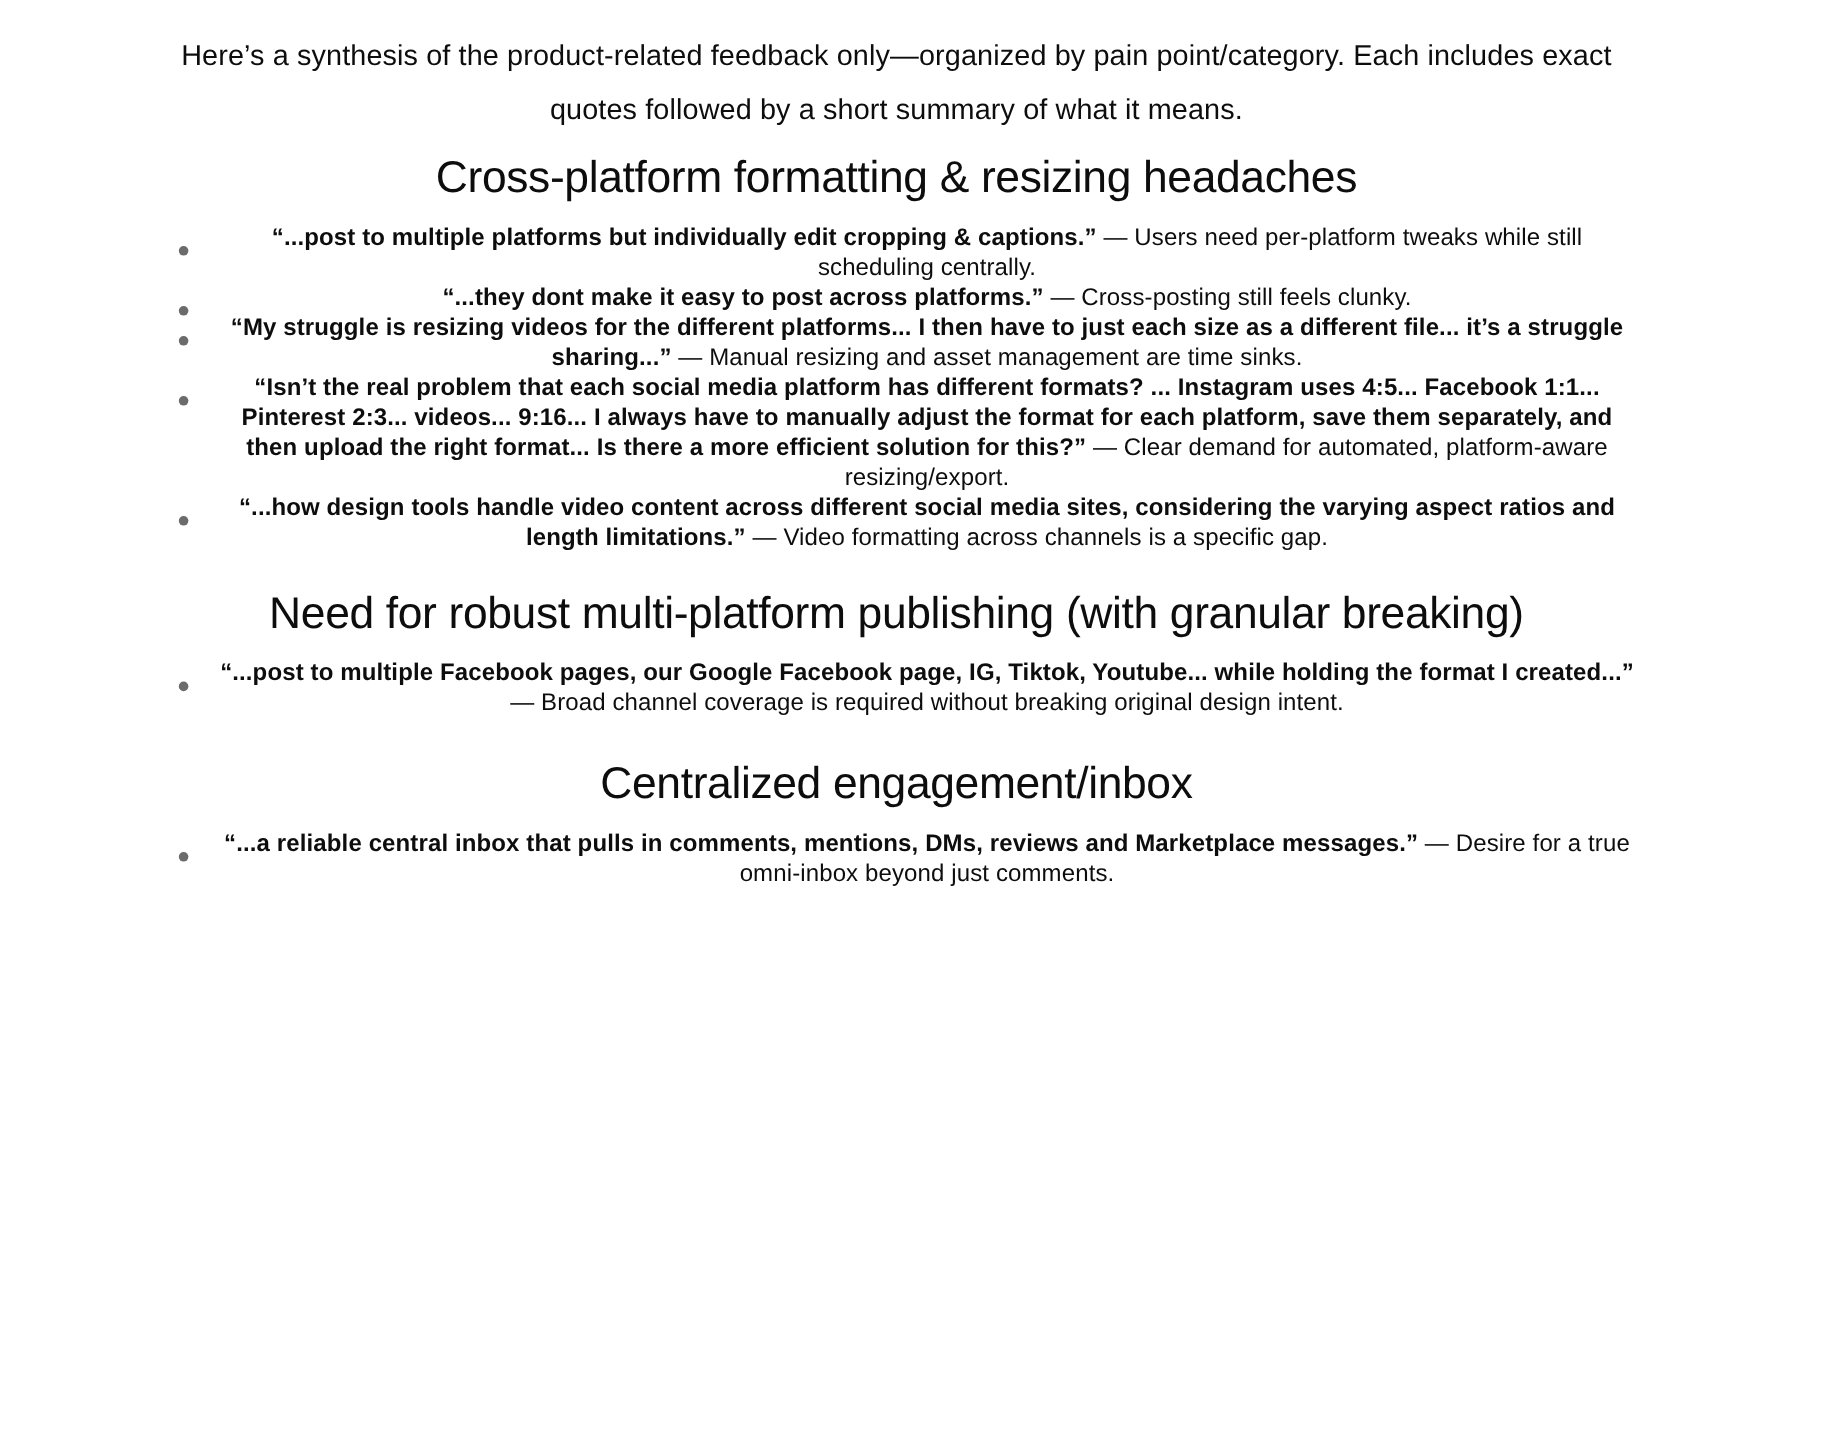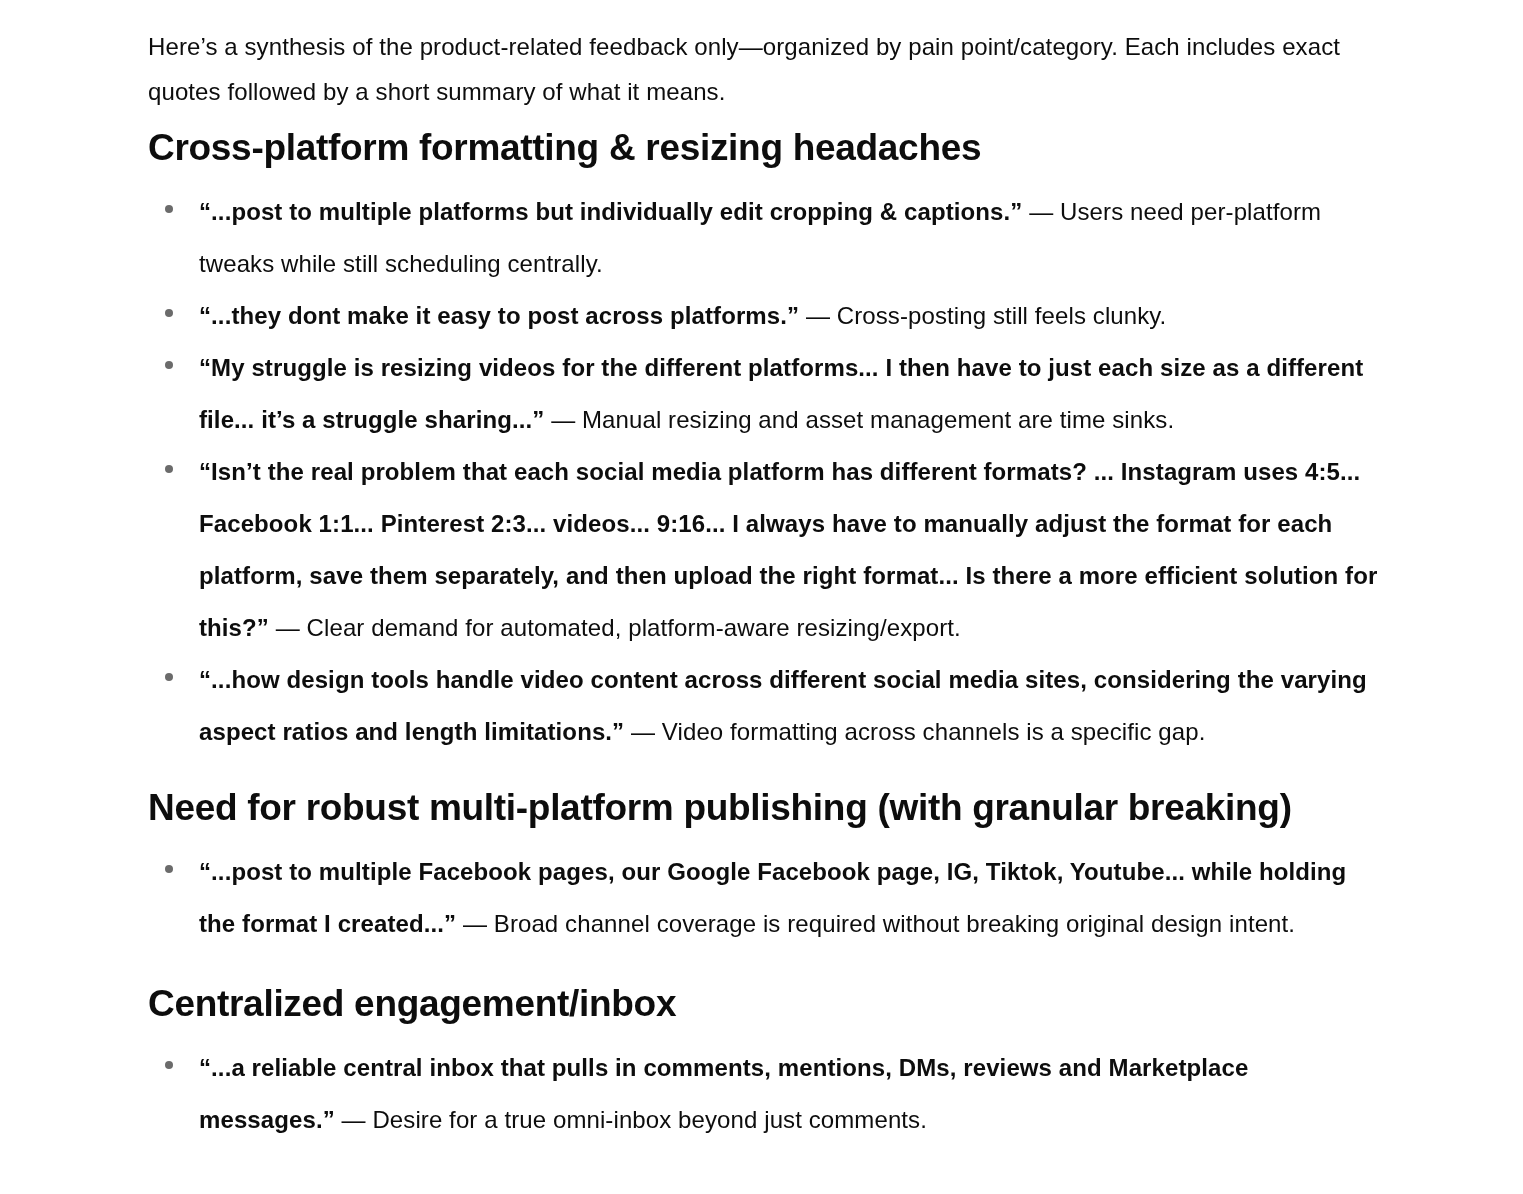--- a/index.html
+++ b/index.html
@@ -9,50 +9,51 @@
     }
     body {
       width: 1523px;
       height: 1194px;
       overflow: hidden;
       font-family: "Liberation Sans", "DejaVu Sans", sans-serif;
       color: #0d0d0d;
     }
     .content {
       position: absolute;
-      left: 148px;
+      left: 132px;
       top: 24px;
       width: 1230px;
+      text-align: center;
     }
     .intro {
       font-size: 24px;
       line-height: 45px;
       margin: 0;
       letter-spacing: 0.1px;
     }
     h2 {
       font-size: 37px;
-      font-weight: 700;
+      font-weight: 400;
       line-height: 48px;
       margin: 0;
       letter-spacing: -0.3px;
       color: #0d0d0d;
     }
     h2.h-first { margin-top: 10px; margin-bottom: 14px; }
     h2.h-second { margin-top: 26px; margin-bottom: 14px; }
     h2.h-third { margin-top: 30px; margin-bottom: 14px; }
     ul {
       list-style: none;
       margin: 0;
       padding: 0 0 0 51px;
     }
     li {
       position: relative;
-      font-size: 24px;
-      line-height: 52px;
+      font-size: 20px;
+      line-height: 25px;
       letter-spacing: 0.1px;
     }
     li .bullet {
       position: absolute;
       left: -34px;
       top: 19px;
       width: 8px;
       height: 8px;
       border-radius: 50%;
       background: #6b6b6b;

